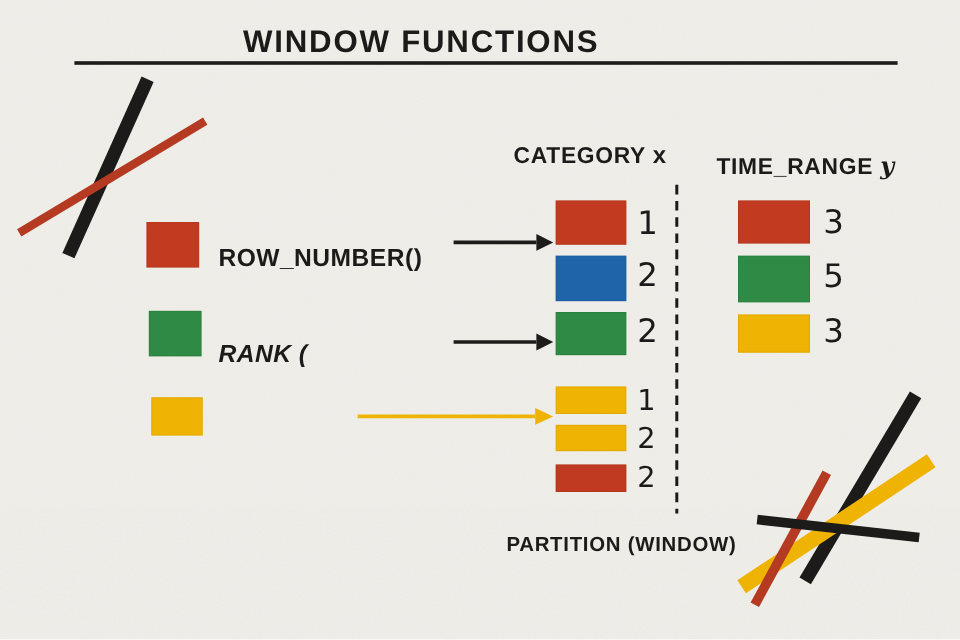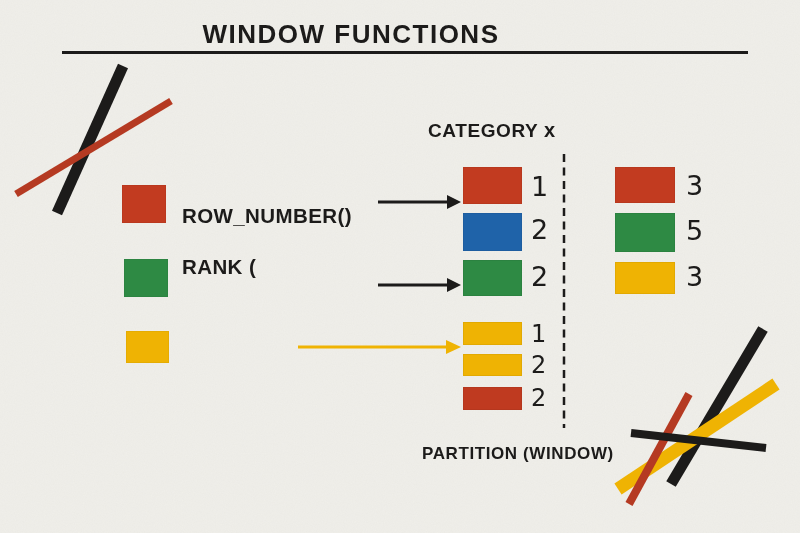--- a/index.html
+++ b/index.html
@@ -40,27 +40,31 @@
     <rect width="800" height="533" filter="url(#grain)"></rect>
   </svg>
 
   <div class="abs title">WINDOW FUNCTIONS</div>
   <div class="abs rule" style="background: rgb(28, 27, 26);"></div>
 
   <div class="abs swatch" style="left: 122px; top: 185px; width: 44px; height: 38px; background: rgb(194, 59, 32);"></div>
   <div class="abs legend-label" style="left:182px;top:204px;">ROW_NUMBER()</div>
 
   <div class="abs swatch" style="left: 124px; top: 259px; width: 44px; height: 38px; background: rgb(46, 138, 68);"></div>
-  <div class="abs legend-label" style="left:182px;top:255px;">RANK (</div>
+  <div class="abs legend-label" style="left:182px;top:284px;font-style:italic;">RANK (</div>
 
   <div class="abs swatch" style="left: 126px; top: 331px; width: 43px; height: 32px; background: rgb(239, 179, 3);"></div>
 
   <div class="abs col-header" style="left:428px;top:119px;">
     <span>CATEGORY</span>
     <span class="var">x</span>
+  </div>
+  <div class="abs col-header" style="left:597px;top:126px;">
+    <span>TIME_RANGE</span>
+    <span class="var var-italic">y</span>
   </div>
 
   <div class="abs cell" style="left: 463px; top: 167px; width: 59px; height: 37px; background: rgb(194, 59, 32);"></div>
   <div class="abs cell-value" style="left:531px;top:173px;">1</div>
 
   <div class="abs cell" style="left: 463px; top: 213px; width: 59px; height: 38px; background: rgb(31, 99, 169);"></div>
   <div class="abs cell-value" style="left:531px;top:216px;">2</div>
 
   <div class="abs cell" style="left: 463px; top: 260px; width: 59px; height: 36px; background: rgb(46, 138, 68);"></div>
   <div class="abs cell-value" style="left:531px;top:263px;">2</div>

